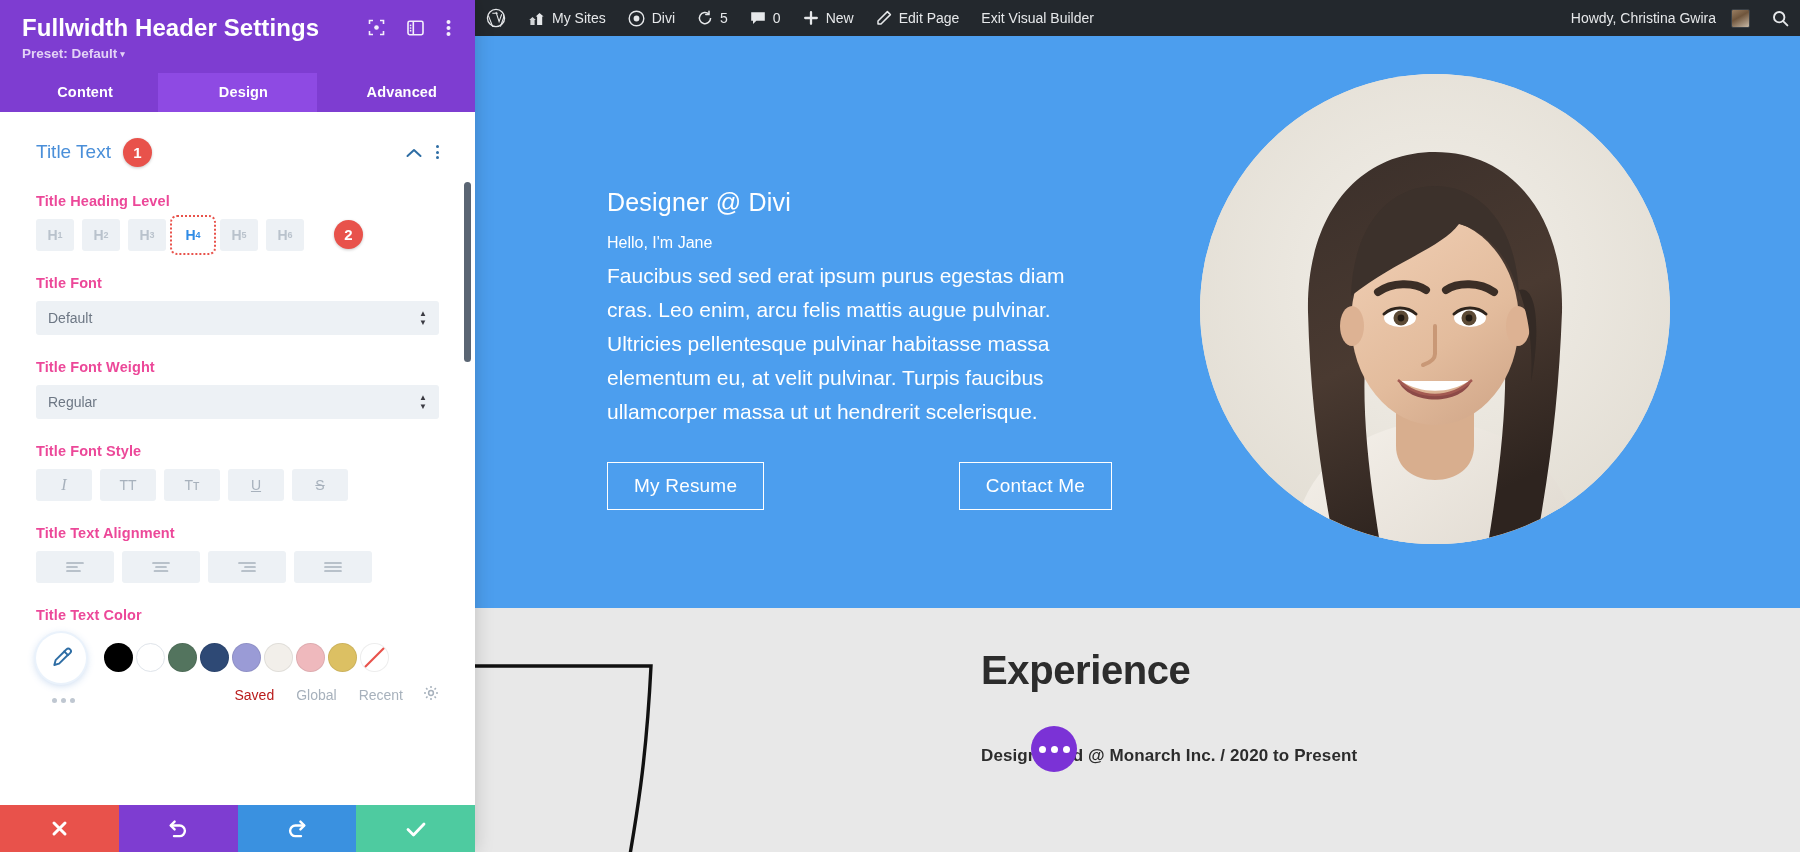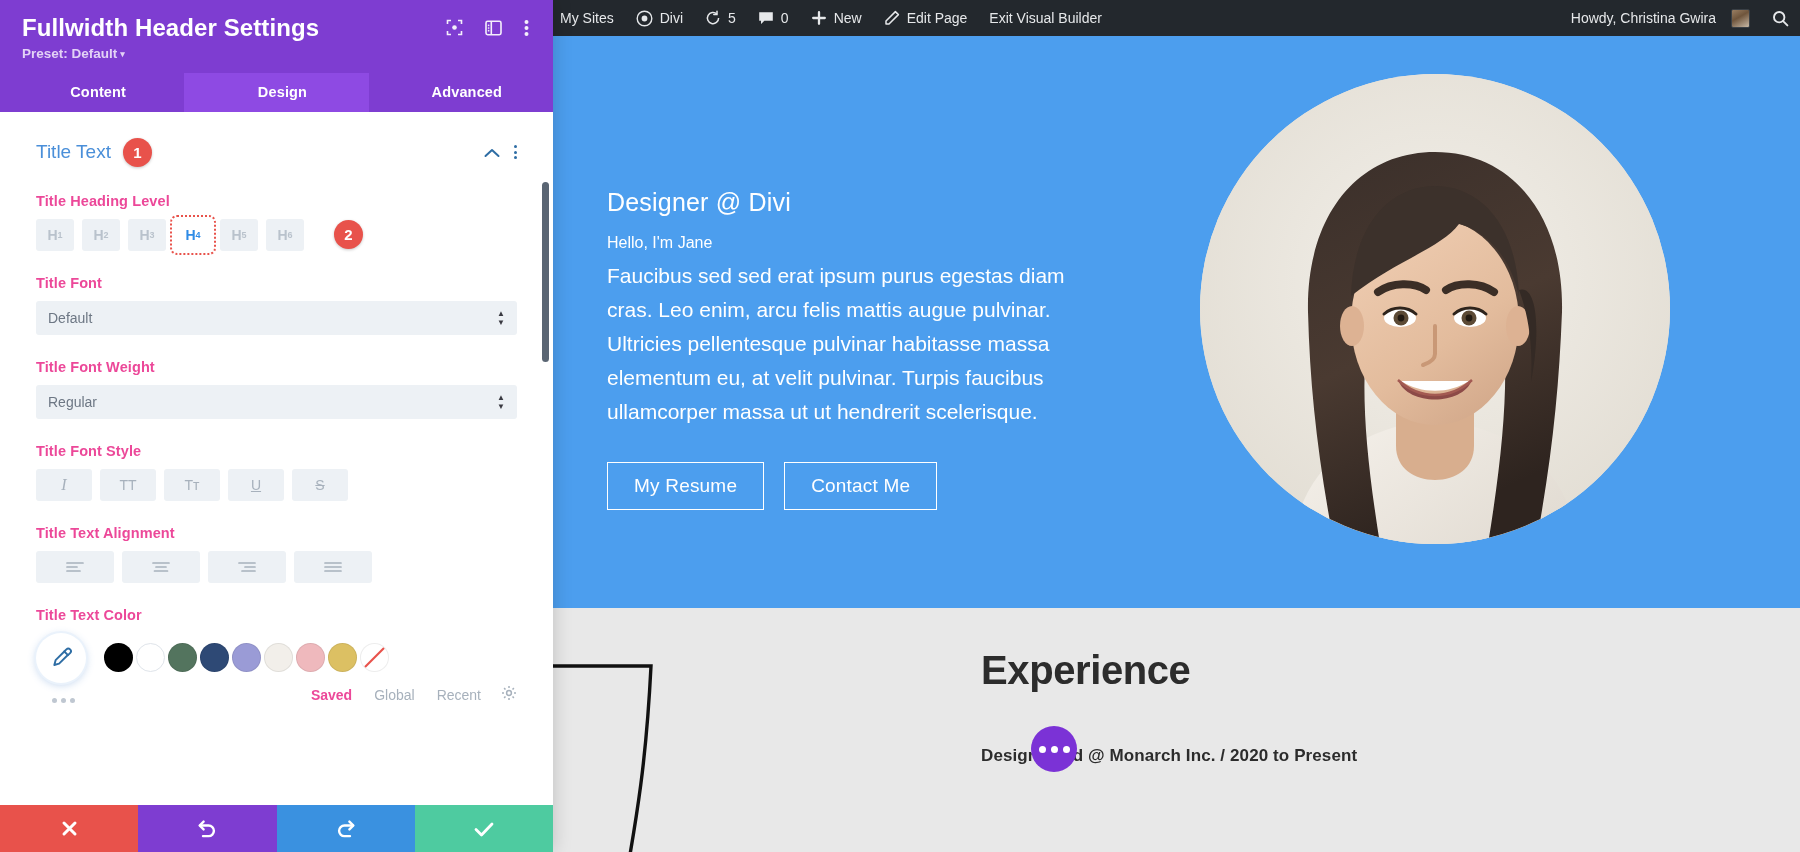--- a/index.html
+++ b/index.html
@@ -5,21 +5,21 @@
   * { margin:0; padding:0; box-sizing:border-box; }
   html,body { width:1800px; height:852px; overflow:hidden; }
   body {
     font-family:"Liberation Sans", sans-serif;
     background:#fff;
     position:relative;
   }
 
   
   #settings-panel{
-    position:absolute; left:0; top:0; width:553px; height:852px;
+    position:absolute; left:0; top:0; width:475px; height:852px;
     background:#fff; z-index:40; display:flex; flex-direction:column;
     box-shadow:0 0 18px rgba(0,0,0,.18);
   }
   #panel-header{
     background:#7E3DD1; color:#fff; padding:14px 22px 12px 22px;
     position:relative; flex:0 0 auto;
   }
   #panel-header .titlerow{ display:flex; align-items:center; }
   #panel-title{
     font-size:24px; font-weight:bold; letter-spacing:.1px; line-height:1.15;
@@ -105,41 +105,41 @@
   }
   .swatch{
     width:29px;height:29px;border-radius:50%; cursor:pointer; flex:0 0 auto;
     margin-right:3px; border:1px solid rgba(0,0,0,.07);
   }
   #dots-more{ display:flex; gap:4px; margin:11px 0 0 16px; }
   #dots-more i{ width:5px;height:5px;border-radius:50%;background:#BFC7D1;display:block; }
   #swatch-foot{ display:flex; align-items:center; margin-top:2px; }
   #swatch-foot .sp{ flex:1 1 auto; }
   .stab{ font-size:14px; color:#A7B1BC; margin-left:22px; cursor:pointer; }
-  .stab.active{ color:#ec4899; font-weight:bold; }
+  .stab.active{ color:#b91c1c; font-weight:normal; }
   #gear-icon{ margin-left:20px; cursor:pointer; color:#A7B1BC; }
 
   #panel-scrollbar{
     position:absolute; right:4px; top:70px; width:7px; height:180px;
     background:#5A6573; border-radius:4px;
   }
 
   
   #panel-actions{ display:flex; height:47px; flex:0 0 auto; }
   .act{ flex:1 1 0; display:flex;align-items:center;justify-content:center; cursor:pointer; }
   #act-cancel{ background:#E8524B; }
   #act-undo{ background:#7E3DD1; }
   #act-redo{ background:#3A91E0; }
   #act-save{ background:#4ECBA0; }
 
   
   #wp-adminbar{
     position:absolute; left:475px; top:0; width:1325px; height:36px;
     background:#23282D; color:#E6E8EA; display:flex; align-items:center;
-    font-size:14px; z-index:30;padding-left:8px;
+    font-size:14px; z-index:30;
   }
   .ab-item{
     display:flex; align-items:center; gap:7px; padding:0 11px; height:36px;
     cursor:pointer; white-space:nowrap;
   }
   #ab-right{ margin-left:auto; display:flex; align-items:center; }
   #ab-avatar{
     width:19px;height:19px;border-radius:2px;margin-left:8px;
     background:linear-gradient(150deg,#9a7f63 0%,#6f553c 42%,#c8b9a6 100%);
     border:1px solid #3a4046;
@@ -148,21 +148,21 @@
   
   #canvas{ position:absolute; left:475px; top:36px; width:1325px; height:816px; overflow:hidden; }
   #hero{
     height:572px; background:#4C9EEE; position:relative;
     display:flex; align-items:center;
   }
   #hero-text{ position:absolute; left:132px; top:152px; width:505px; color:#fff; }
   #hero-title{ font-size:25px; font-weight:normal; margin-bottom:17px; letter-spacing:.2px; }
   #hero-greet{ font-size:16px; margin-bottom:7px; }
   #hero-para{ font-size:21px; line-height:1.62; }
-  #hero-buttons{ margin-top:33px; display:flex; gap:20px; }
+  #hero-buttons{ margin-top:33px; display:flex; gap:20px;justify-content:space-between; }
   .hero-btn{
     border:1px solid #fff; color:#fff; font-size:19px; padding:12px 26px;
     background:transparent; cursor:pointer; font-family:"Liberation Sans", sans-serif;
     letter-spacing:.2px;
   }
   #portrait{
     position:absolute; right:130px; top:38px; width:470px; height:470px; border-radius:50%;
     overflow:hidden; background:#E8E4DC;
   }
   #portrait svg{ display:block; width:100%; height:100%; }

